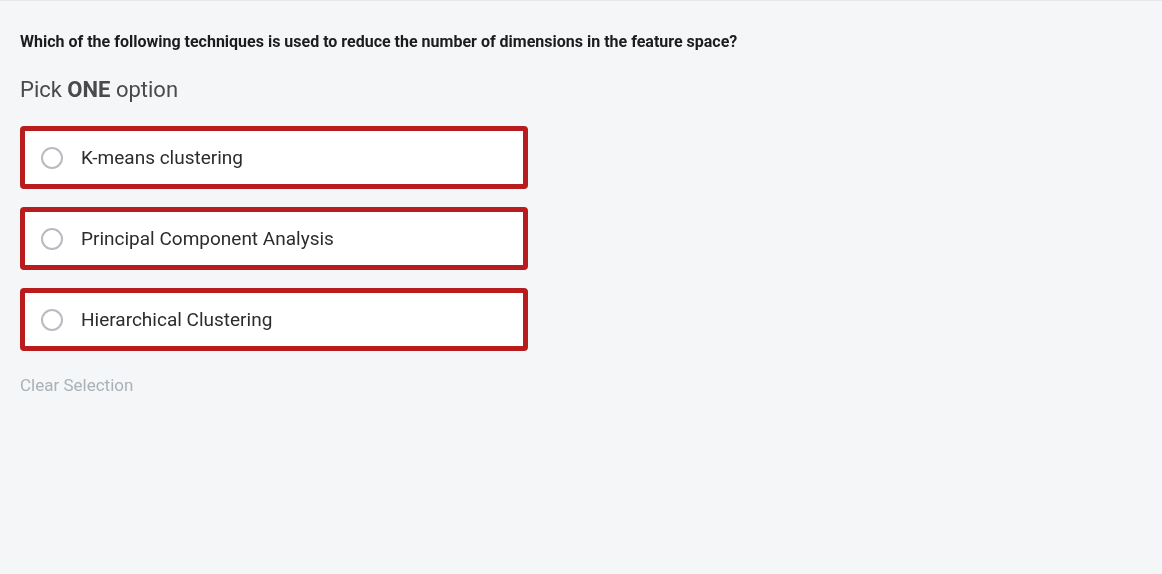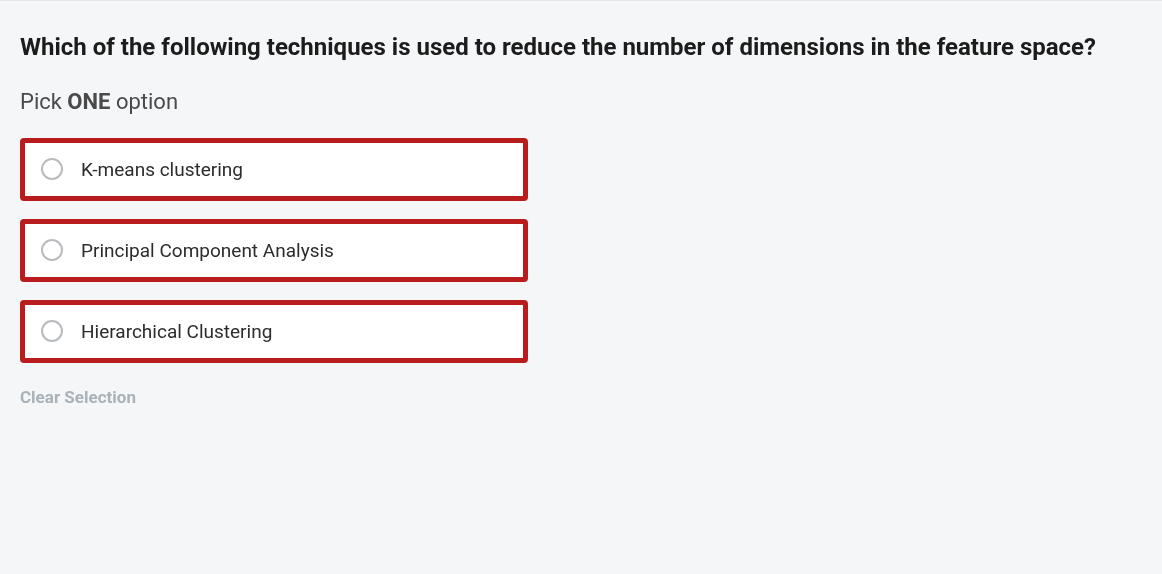--- a/index.html
+++ b/index.html
@@ -11,21 +11,21 @@
       font-family: -apple-system, BlinkMacSystemFont, "Segoe UI", Roboto, "Helvetica Neue", Arial, sans-serif;
       background-color: #f4f6f8;
       width: 1162px;
       height: 574px;
     }
     .container {
       padding: 30px 20px 16px 20px;
       border-top: 1px solid #e5e7eb;
     }
     .question {
-      font-size: 24px;
+      font-size: 16px;
       font-weight: 700;
       color: #1c1c1c;
       margin-bottom: 24px;
       line-height: 1.4;
     }
     .instruction {
       font-size: 22px;
       color: #4a4a4a;
       margin-bottom: 24px;
       font-weight: 400;
@@ -62,21 +62,20 @@
       color: #2c2c2c;
       font-weight: 400;
     }
     .clear-link {
       margin-top: 24px;
       font-size: 17px;
       color: #a9b2b9;
       cursor: pointer;
       background: transparent;
       display: inline-block;
-      font-weight: bold;
     }
   </style>
 </head>
 <body>
 
 <div class="container">
   <h2 class="question">Which of the following techniques is used to reduce the number of dimensions in the feature space?</h2>
   <p class="instruction"><span>Pick </span><strong>ONE</strong><span> option</span></p>
 
   <div class="options">

